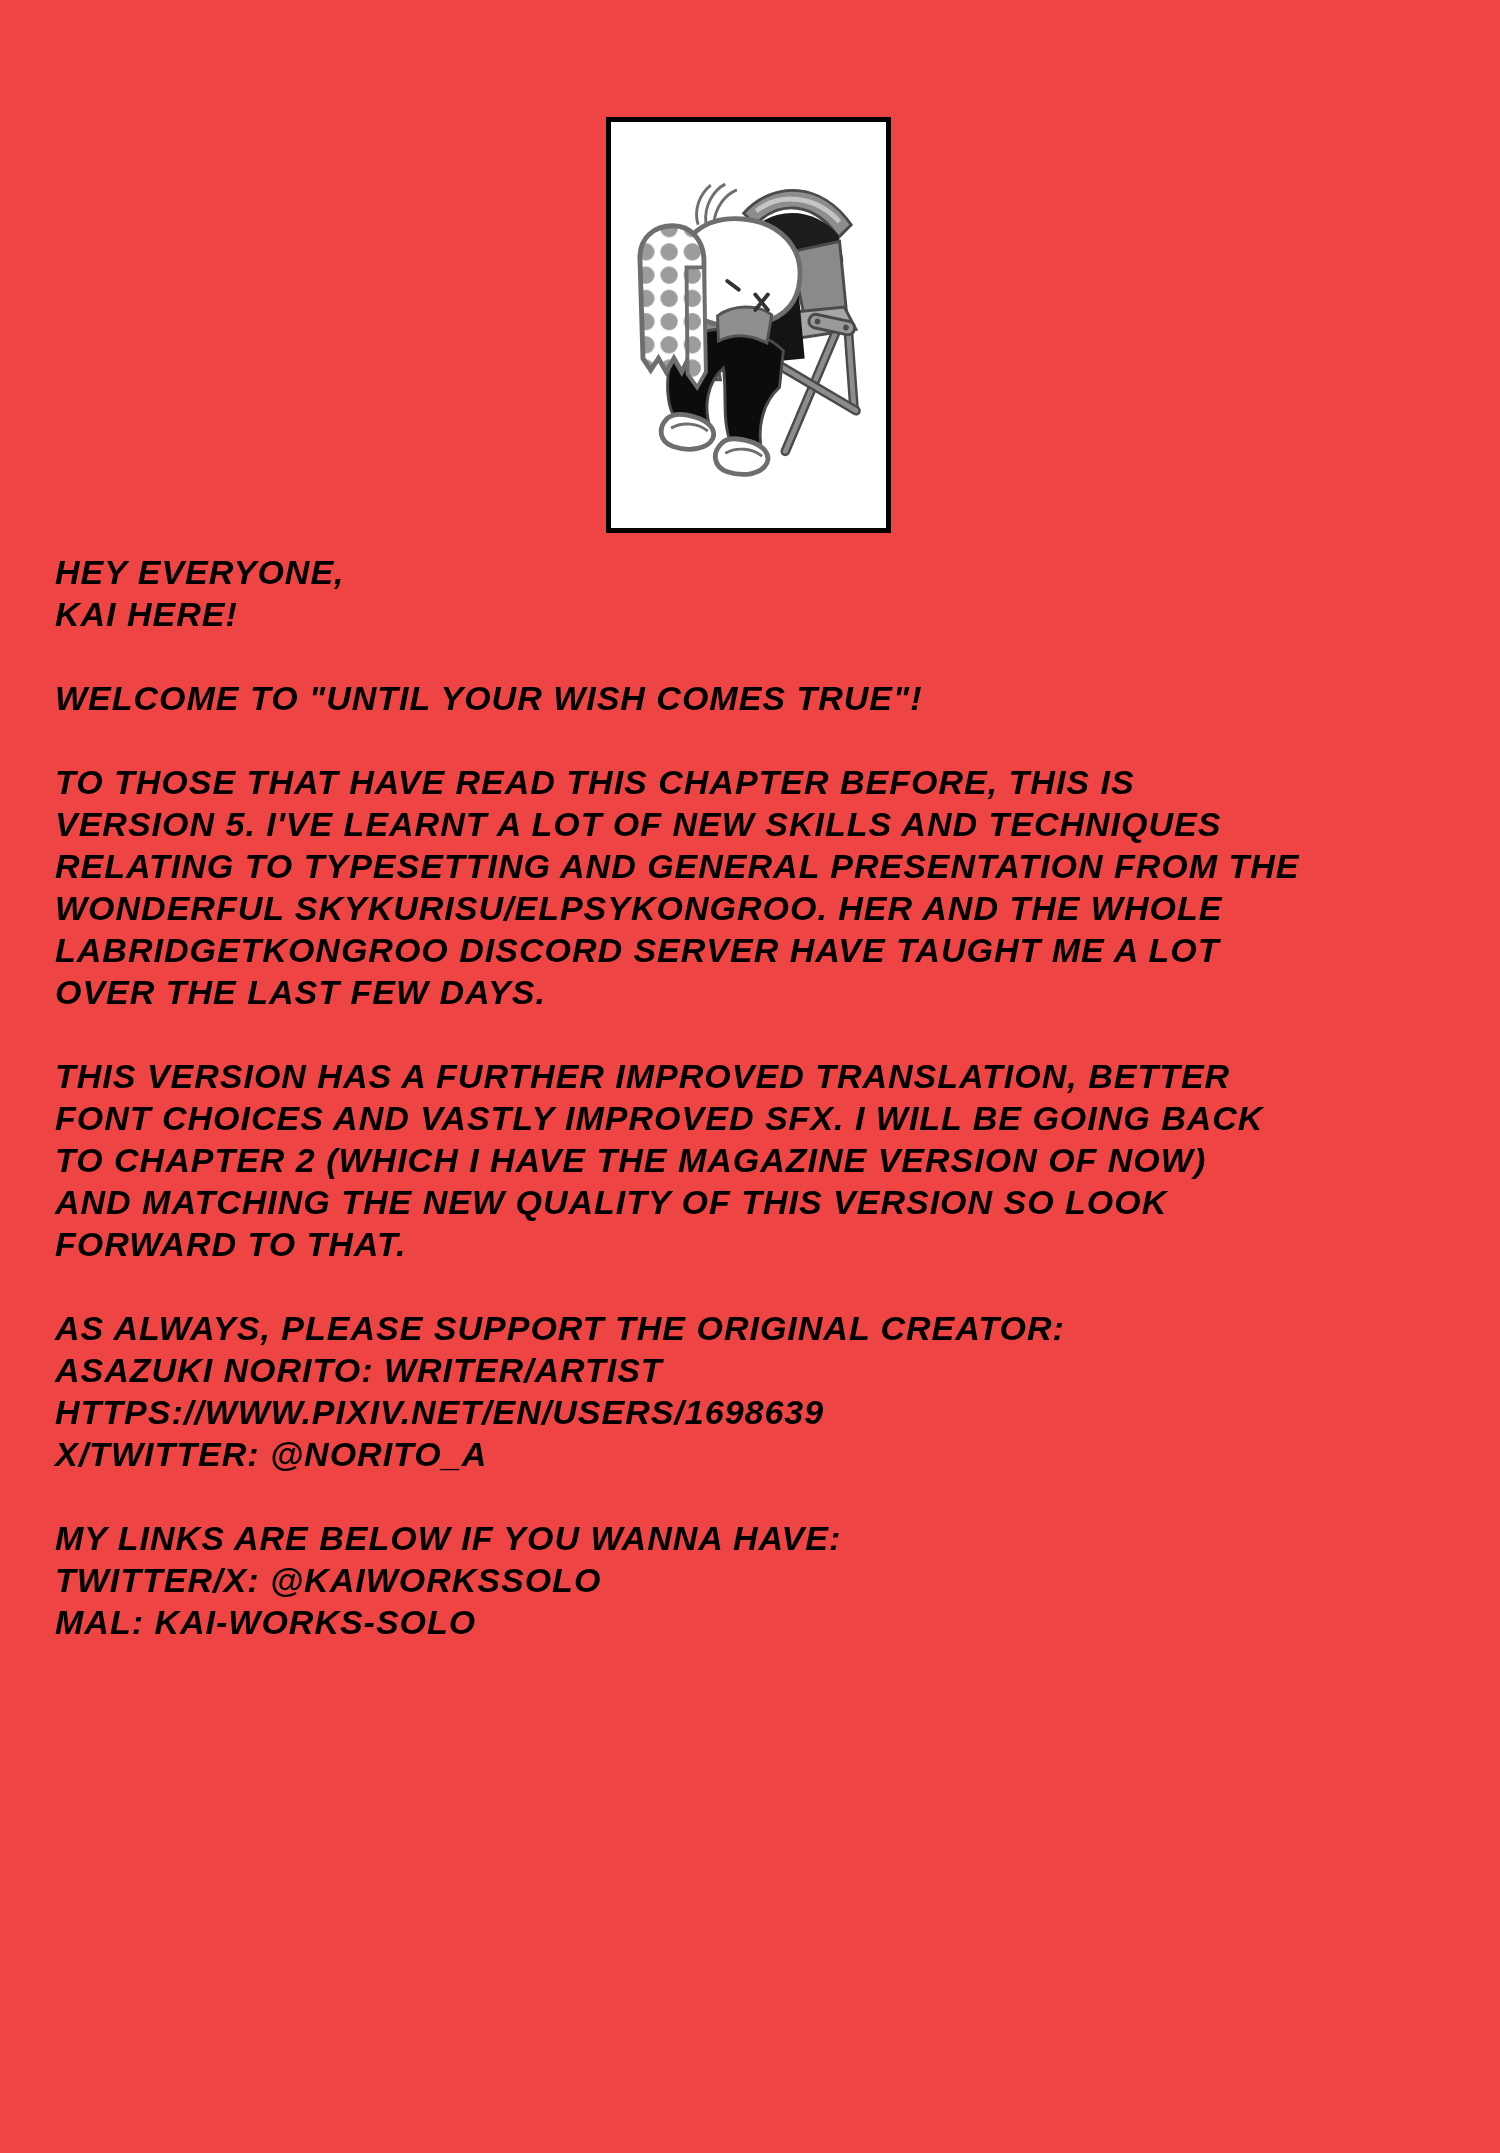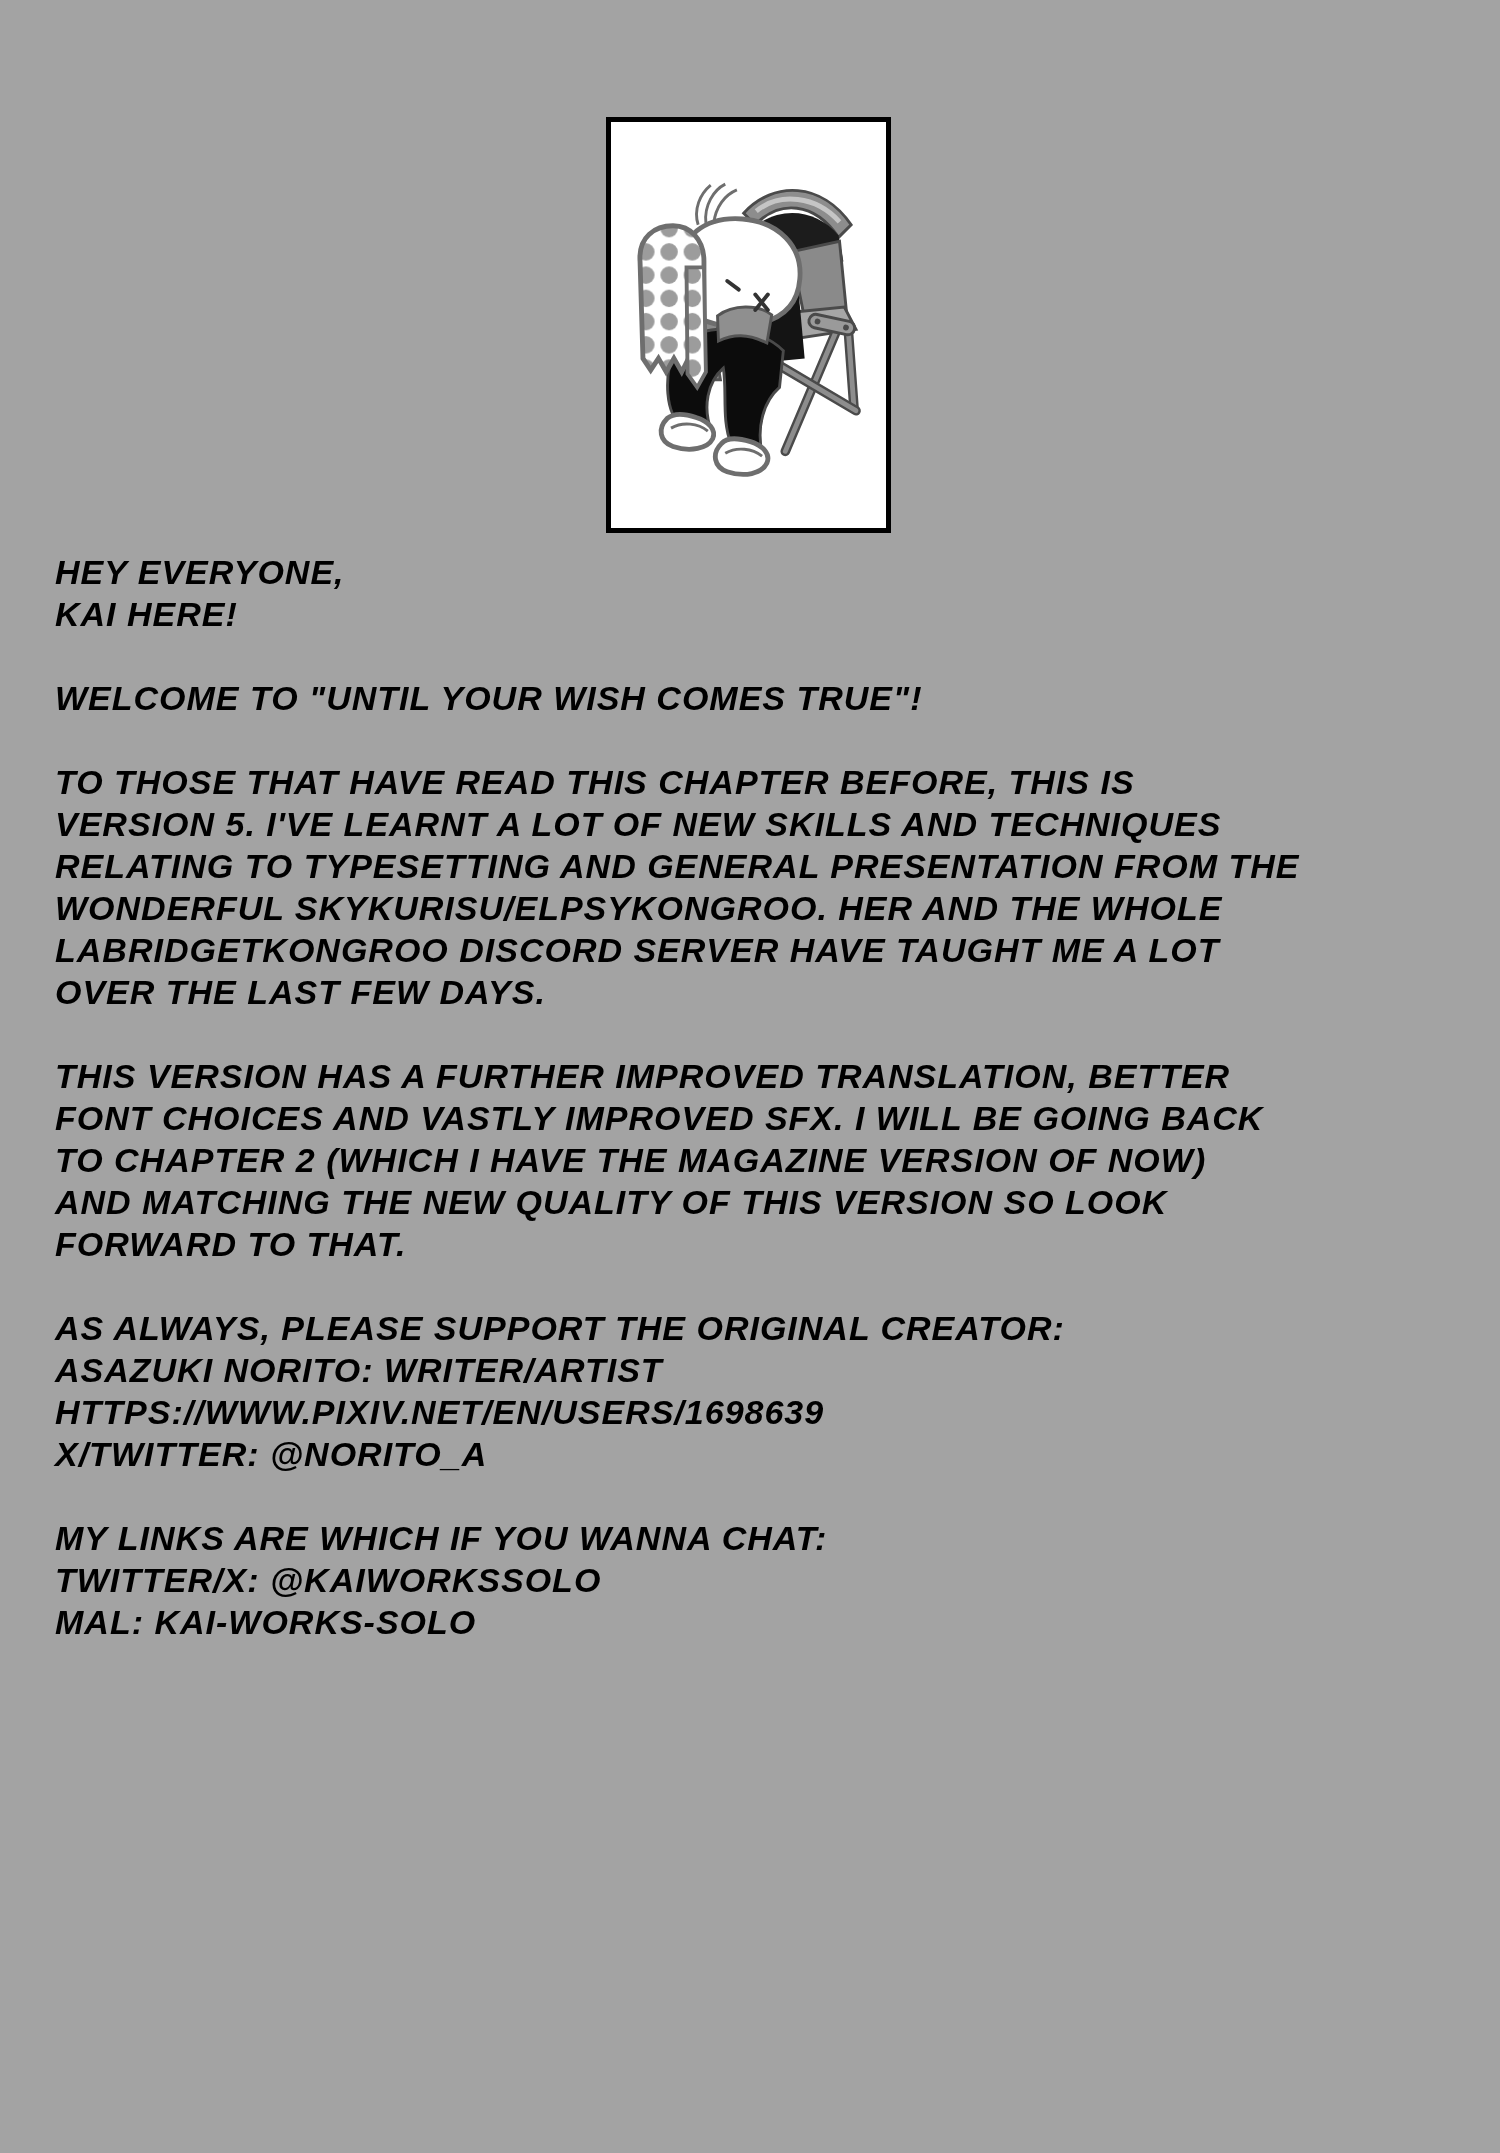--- a/index.html
+++ b/index.html
@@ -1,20 +1,20 @@
 <!DOCTYPE html>
 <html><head>
 <meta charset="utf-8">
 <style>
   html, body { margin: 0; padding: 0; background: #ffffff; }
   .page {
     position: relative;
     width: 1500px;
     height: 2153px;
-    background: #a3a3a3;
+    background: #ef4444;
     overflow: hidden;
     font-family: "Liberation Sans", sans-serif;
   }
   .illustration-box {
     position: absolute;
     left: 606px;
     top: 117px;
     width: 285px;
     height: 416px;
     border: 5px solid #000000;
@@ -117,18 +117,18 @@
 OVER THE LAST FEW DAYS.</p>
     <p>THIS VERSION HAS A FURTHER IMPROVED TRANSLATION, BETTER
 FONT CHOICES AND VASTLY IMPROVED SFX. I WILL BE GOING BACK
 TO CHAPTER 2 (WHICH I HAVE THE MAGAZINE VERSION OF NOW)
 AND MATCHING THE NEW QUALITY OF THIS VERSION SO LOOK
 FORWARD TO THAT.</p>
     <p>AS ALWAYS, PLEASE SUPPORT THE ORIGINAL CREATOR:
 ASAZUKI NORITO: WRITER/ARTIST
 HTTPS://WWW.PIXIV.NET/EN/USERS/1698639
 X/TWITTER: @NORITO_A</p>
-    <p>MY LINKS ARE WHICH IF YOU WANNA CHAT:
+    <p>MY LINKS ARE BELOW IF YOU WANNA HAVE:
 TWITTER/X: @KAIWORKSSOLO
 MAL: KAI-WORKS-SOLO</p>
   </div>
 
 </div>
 
 </body></html>

